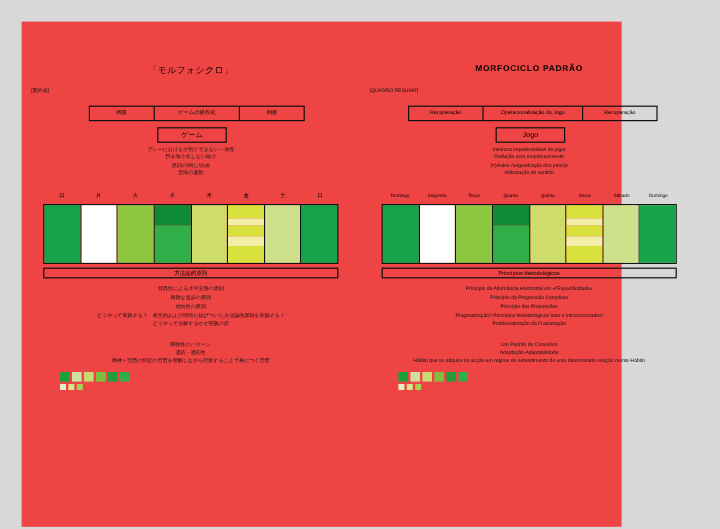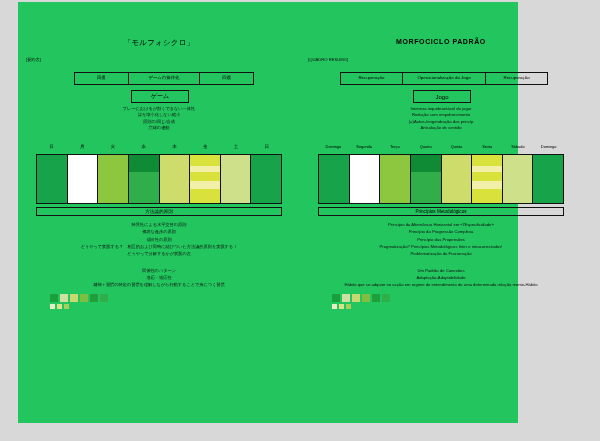--- a/index.html
+++ b/index.html
@@ -4,23 +4,23 @@
 <style>
   html,body{margin:0;padding:0;}
   body{
     width:600px;height:441px;
     background:#d8d8d8;
     font-family:"Liberation Sans", sans-serif;
     overflow:hidden;
   }
   .page{
     position:absolute;
-    left:18px;top:2px;
+    left:18px;top:18px;
     width:500px;height:421px;
-    background:#22c55e;
+    background:#ef4444;
   }
   .panel{position:absolute;top:0;height:421px;}
   .panel-left{left:0;width:282px;}
   .panel-right{left:282px;width:282px;}
 
   .title{
     position:absolute;top:36px;left:0;width:100%;
     text-align:center;
     font-size:7.5px;
     letter-spacing:.2px;

